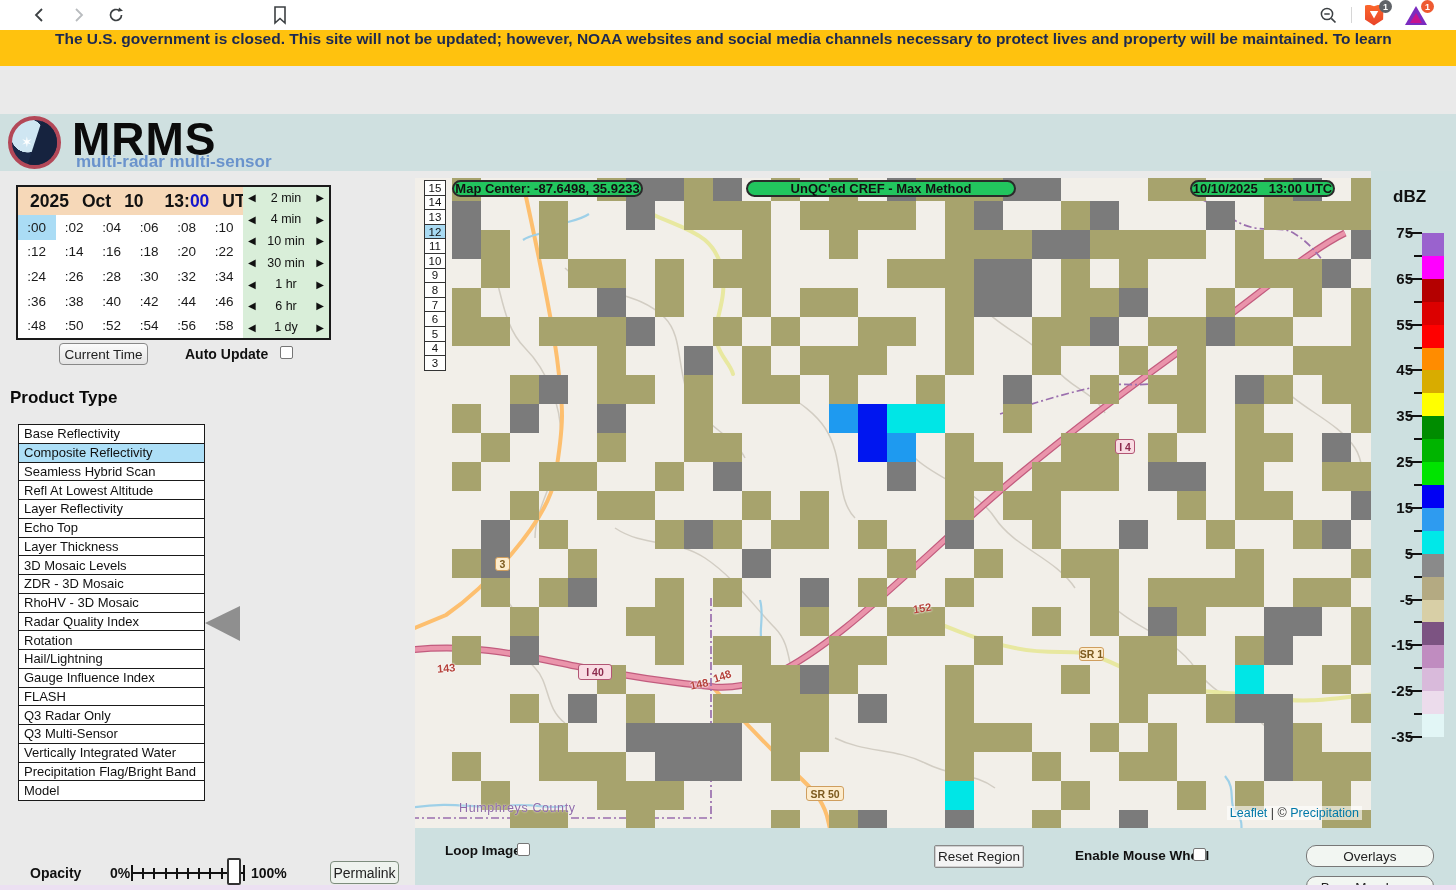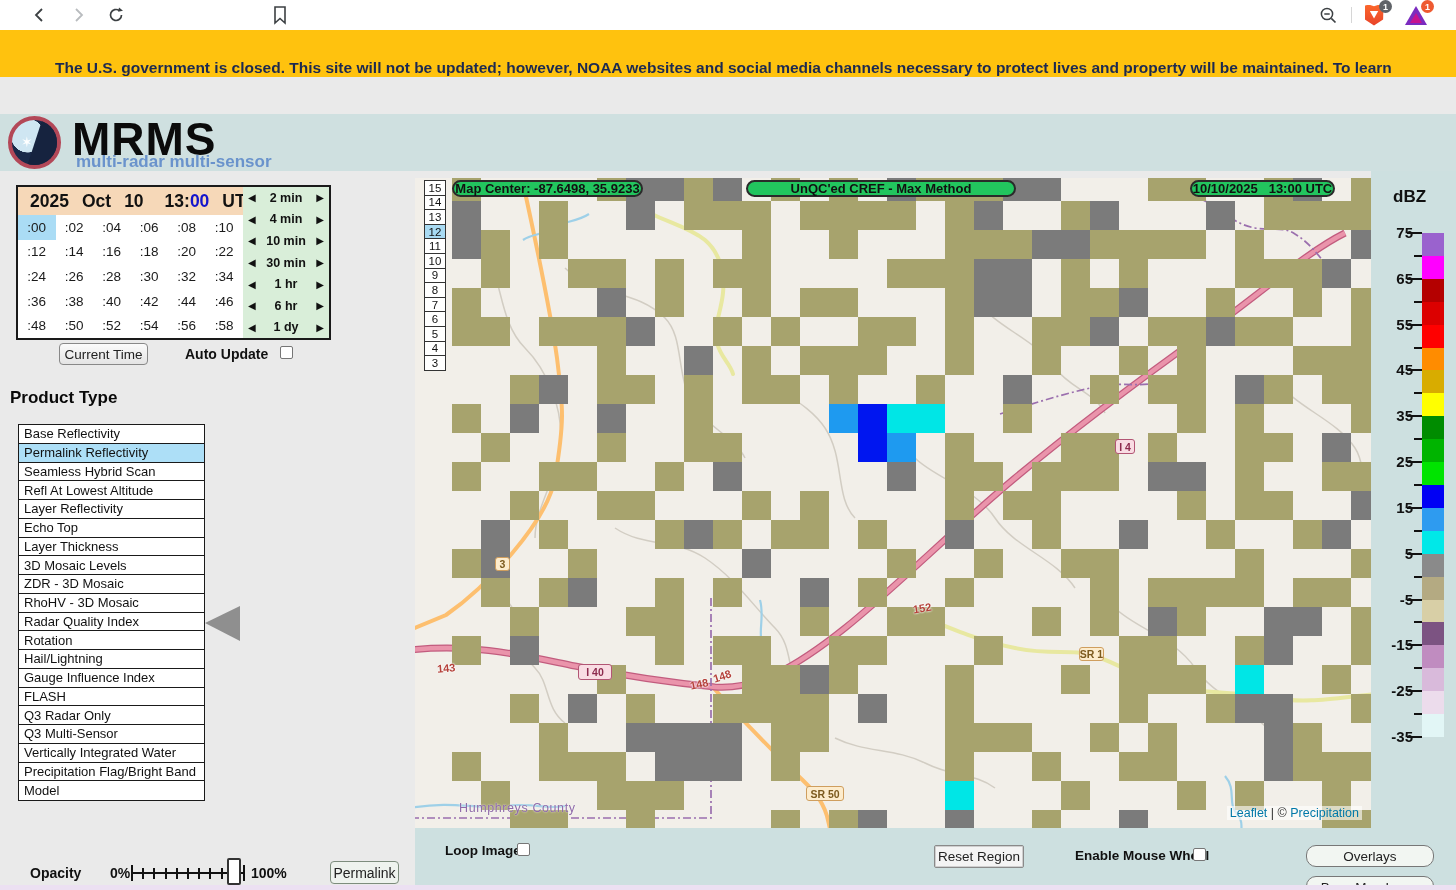--- a/index.html
+++ b/index.html
@@ -9,21 +9,21 @@
   #screen { position:relative; width:1456px; height:890px; overflow:hidden; background:#eaeaea; }
 
   
   #browserbar { left:0; top:0; width:1456px; height:30px; background:#ffffff; z-index:60; }
   .nav-ic { position:absolute; top:3px; width:24px; height:24px; display:flex; align-items:center; justify-content:center; cursor:pointer; }
   #urlpill { position:absolute; left:302px; top:3px; width:1000px; height:24px; background:#f3f2f2; border-radius:12px; display:flex; align-items:center; }
   #urltext { margin-left:48px; font-size:15px; color:#1d1d1f; }
   .badge { position:absolute; top:-3px; right:-6px; min-width:13px; height:13px; border-radius:7px; color:#fff; font-size:9px; font-weight:bold; display:flex; align-items:center; justify-content:center; padding:0 2px; }
 
   
-  #shutdown { left:0; top:30px; width:1456px; height:47px; background:#ffc20e; overflow:hidden; display:flex; align-items:flex-end; z-index:55;}
+  #shutdown { left:0; top:30px; width:1456px; height:36px; background:#ffc20e; overflow:hidden; display:flex; align-items:flex-start; z-index:55;}
   #shutdown span { white-space:pre; font-weight:bold; font-size:15.5px; color:#1c2951; padding-left:55px; }
   #govbanner { left:0; top:82px; width:1456px; height:32px; background:#f0f0f0; z-index:55; }
   #govrow { position:absolute; left:228px; top:0; height:32px; display:flex; align-items:center; gap:8px; }
   #govflag { width:16px; height:11px; background:repeating-linear-gradient(#b22234 0 2px,#fff 2px 4px); position:relative; }
   #govflag:before { content:""; position:absolute; left:0; top:0; width:7px; height:6px; background:#3c3b6e; }
   #govtext { font-size:13px; color:#3d4551; }
   #govlink { font-size:13px; color:#005ea2; text-decoration:underline; cursor:pointer; }
 
   
   #header { left:0; top:114px; width:1456px; height:57px; background:#cfe0e0; z-index:50; }
@@ -39,21 +39,21 @@
   #leftpanel { left:0; top:171px; width:415px; height:719px; background:#eaeaea; z-index:10; }
   #timebox { position:absolute; left:16px; top:14px; width:315px; height:155px; background:#fff; border:2px solid #1a1a1a; }
   #timehead { position:absolute; left:0; top:0; width:225px; height:28px; background:#f6d8b8; display:flex; align-items:center; gap:13px; padding-left:12px; font-size:17.5px; font-weight:bold; color:#111; }
   #timehead .blue { color:#1414cc; }
   #minute-grid { position:absolute; left:0; top:28px; width:225px; height:123px; display:grid; grid-template-columns:repeat(6,1fr); grid-template-rows:repeat(5,1fr); }
   .minute-cell { display:flex; align-items:center; justify-content:center; font-size:13.5px; color:#1a1a1a; cursor:pointer; }
   .minute-cell.sel { background:#aadcf5; }
   #stepper-col { position:absolute; left:225px; top:0; width:86px; height:151px; background:#d9eed9; display:flex; flex-direction:column; }
   .step-row { flex:1; display:flex; align-items:center; justify-content:space-between; padding:0 5px; }
   .step-arrow { font-size:10px; color:#111; cursor:pointer; }
-  .step-label { font-size:12.5px; color:#111;font-weight:bold; }
+  .step-label { font-size:12.5px; color:#111; }
   .btn { background:linear-gradient(#fbfbfb,#e4e4e4); border:1px solid #888; border-radius:4px; display:flex; align-items:center; justify-content:center; font-size:13.5px; color:#222; cursor:pointer; }
   #current-time-btn { position:absolute; left:59px; top:172px; width:89px; height:22px; }
   #auto-update-label { position:absolute; left:185px; top:175px; font-size:14px; font-weight:bold; color:#111; }
   .checkbox { width:13px; height:13px; background:#fff; border:1px solid #767676; border-radius:2px; cursor:pointer; }
   #auto-update-cb { position:absolute; left:280px; top:175px; }
   #product-type-heading { position:absolute; left:10px; top:217px; font-size:17px; font-weight:bold; color:#0a0a0a; }
   #product-list { position:absolute; left:18px; top:253px; width:187px; border:1px solid #1a1a1a; background:#fff; }
   #product-list .row { height:18.75px; border-bottom:1px solid #1a1a1a; font-size:13px; color:#111; display:flex; align-items:center; padding-left:5px; cursor:pointer; white-space:nowrap; overflow:hidden;}
   #product-list .row:last-child { border-bottom:none; }
   .row.sel { background:#addff7; }
@@ -247,21 +247,21 @@
           </div>
         </div>
     </div>
     <div id="current-time-btn" class="btn">Current Time</div>
     <div id="auto-update-label">Auto Update</div>
     <div id="auto-update-cb" class="checkbox"></div>
 
     <div id="product-type-heading">Product Type</div>
     <div id="product-list">
         <div class="row">Base Reflectivity</div>
-        <div class="row sel">Permalink Reflectivity</div>
+        <div class="row sel">Composite Reflectivity</div>
         <div class="row">Seamless Hybrid Scan</div>
         <div class="row">Refl At Lowest Altitude</div>
         <div class="row">Layer Reflectivity</div>
         <div class="row">Echo Top</div>
         <div class="row">Layer Thickness</div>
         <div class="row">3D Mosaic Levels</div>
         <div class="row">ZDR - 3D Mosaic</div>
         <div class="row">RhoHV - 3D Mosaic</div>
         <div class="row">Radar Quality Index</div>
         <div class="row">Rotation</div>

